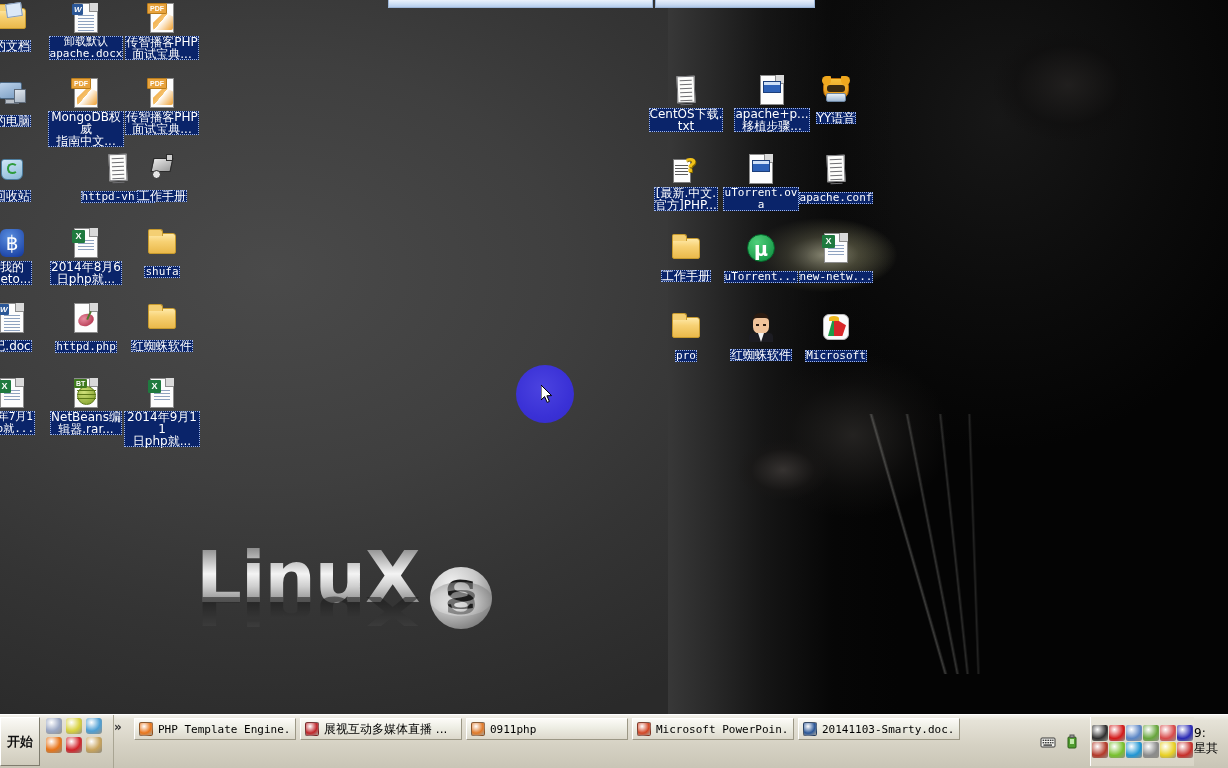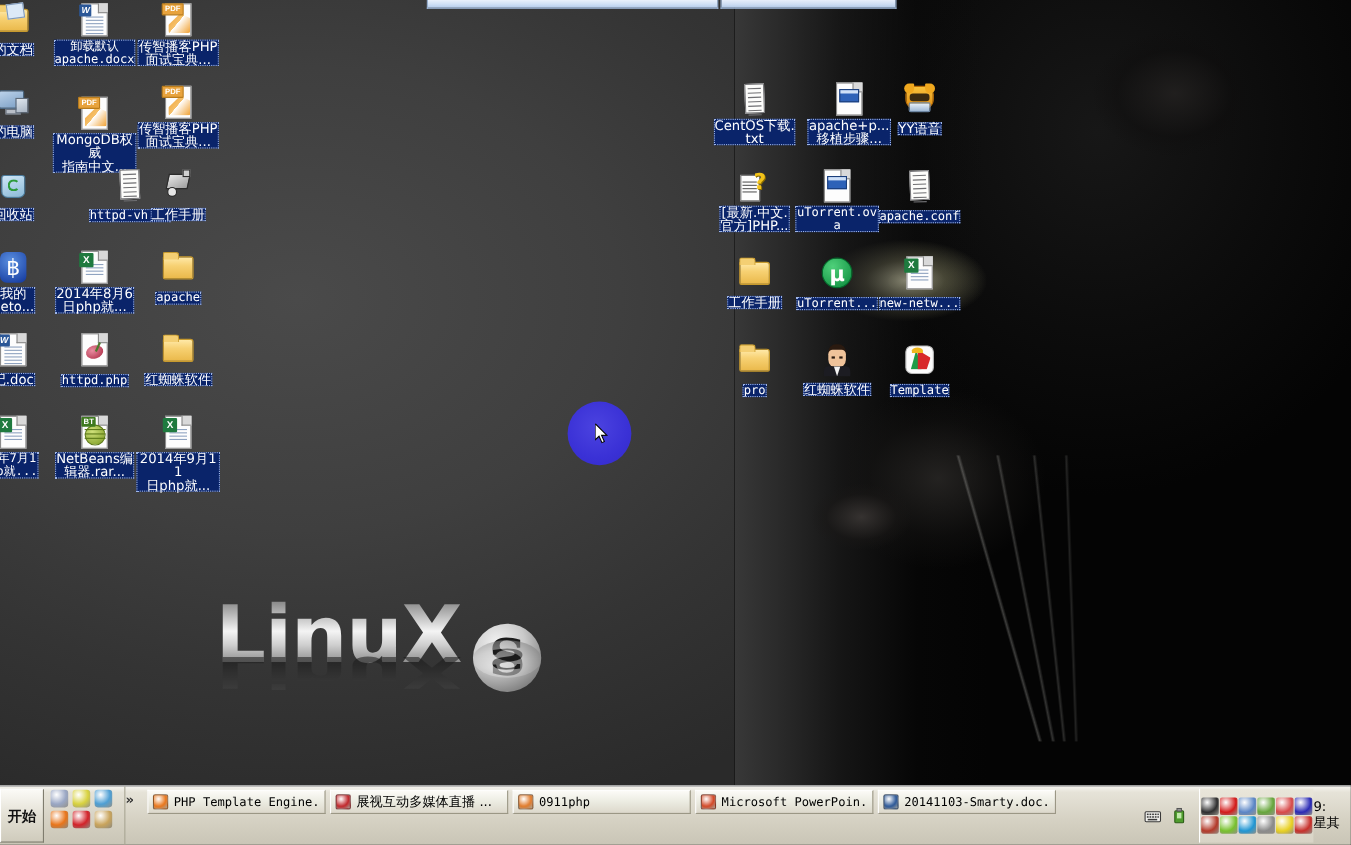--- a/index.html
+++ b/index.html
@@ -259,21 +259,21 @@
       <div class="icon sel-dot" style="left: 124px; top: 2px;"><div class="glyph">
           <div class="doc-base"></div>
           <div class="pdf-swoosh"></div>
           <span class="badge pdf-badge">PDF</span>
         </div><span class="label cjk">传智播客PHP<br>面试宝典...</span></div>
       <div class="icon sel-dot" style="left: -26px; top: 77px;"><div class="glyph">
           <div style="position:absolute;left:3px;top:5px;width:23px;height:17px;background:linear-gradient(160deg,#bcd2ea,#7a9ec4);border:1px solid #4b6783;border-radius:2px;"></div>
           <div style="position:absolute;left:9px;top:22px;width:14px;height:5px;background:#b9bfc7;border:1px solid #6d7580;"></div>
           <div style="position:absolute;left:18px;top:12px;width:12px;height:14px;background:linear-gradient(160deg,#dfe6ee,#a8b4c2);border:1px solid #5f6b7a;"></div>
         </div><span class="label cjk">的电脑</span></div>
-      <div class="icon sel-dot" style="left: 48px; top: 87px;"><div class="glyph">
+      <div class="icon sel-dot" style="left: 48px; top: 77px;"><div class="glyph">
           <div class="doc-base"></div>
           <div class="pdf-swoosh"></div>
           <span class="badge pdf-badge">PDF</span>
         </div><span class="label cjk">MongoDB权威<br>指南中文...</span></div>
       <div class="icon sel-dot" style="left: 124px; top: 77px;"><div class="glyph">
           <div class="doc-base"></div>
           <div class="pdf-swoosh"></div>
           <span class="badge pdf-badge">PDF</span>
         </div><span class="label cjk">传智播客PHP<br>面试宝典...</span></div>
       <div class="icon sel-dot" style="left: -26px; top: 152px;"><div class="glyph">
@@ -307,21 +307,21 @@
               <i></i>
               <i></i>
               <i></i>
               <i></i>
             </div>
           </div>
           <span class="x-badge badge">X</span>
         </div><span class="label cjk">2014年8月6<br>日php就...</span></div>
       <div class="icon sel-dot" style="left: 124px; top: 227px;"><div class="glyph">
           <div class="folder"></div>
-        </div><span class="label">apache</span></div>
+        </div><span class="label">shufa</span></div>
       <div class="icon sel-dot" style="left: -26px; top: 302px;"><div class="glyph">
           <div class="doc-base">
             <div class="doc-fold"></div>
             <div class="doc-lines">
               <i></i>
               <i></i>
               <i></i>
               <i></i>
               <i></i>
               <i></i>
@@ -446,21 +446,21 @@
           <div style="position:absolute;left:8px;top:7px;width:16px;height:16px;background:#f0c39a;border-radius:4px 4px 7px 7px;"></div>
           <div style="position:absolute;left:11px;top:13px;width:3px;height:2px;background:#2a1a10;box-shadow:7px 0 0 #2a1a10;"></div>
           <div style="position:absolute;left:4px;top:22px;width:24px;height:9px;background:#1c1c22;border-radius:4px 4px 0 0;"></div>
           <div style="position:absolute;left:13px;top:22px;width:6px;height:9px;background:#f3f3f3;clip-path:polygon(50% 0,100% 0,50% 100%,0 0);"></div>
         </div><span class="label cjk">红蜘蛛软件</span></div>
       <div class="icon sel-dot" style="left: 798px; top: 311px;"><div class="glyph">
           <div style="position:absolute;left:3px;top:3px;width:26px;height:26px;background:#fbfbfb;border:1px solid #b9b9b9;border-radius:6px;"></div>
           <div style="position:absolute;left:8px;top:7px;width:10px;height:18px;background:#1e9c46;clip-path:polygon(50% 0,100% 100%,0 100%);"></div>
           <div style="position:absolute;left:14px;top:7px;width:12px;height:18px;background:#d8282a;clip-path:polygon(0 0,100% 40%,70% 100%,0 100%);"></div>
           <div style="position:absolute;left:9px;top:5px;width:10px;height:5px;background:#f0b81e;border-radius:50% 50% 0 0;"></div>
-        </div><span class="label">Template</span></div>
+        </div><span class="label">Microsoft</span></div>
     </div>
 
   <div id="click-spot"></div>
   <svg id="cursor" viewBox="0 0 12 19">
     <path d="M0 0 L0 15 L3.6 11.6 L6.2 17.4 L8.4 16.4 L5.9 10.8 L10.6 10.6 Z" fill="#ffffff" stroke="#000000" stroke-width="1"></path>
   </svg>
 </div>
 
 <div id="top-window"></div>
 <div id="top-window-2"></div>

